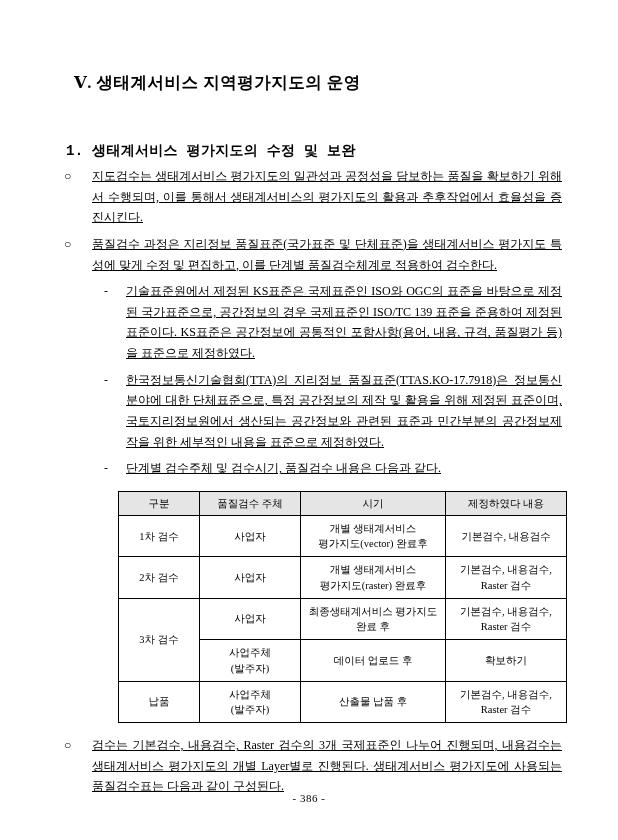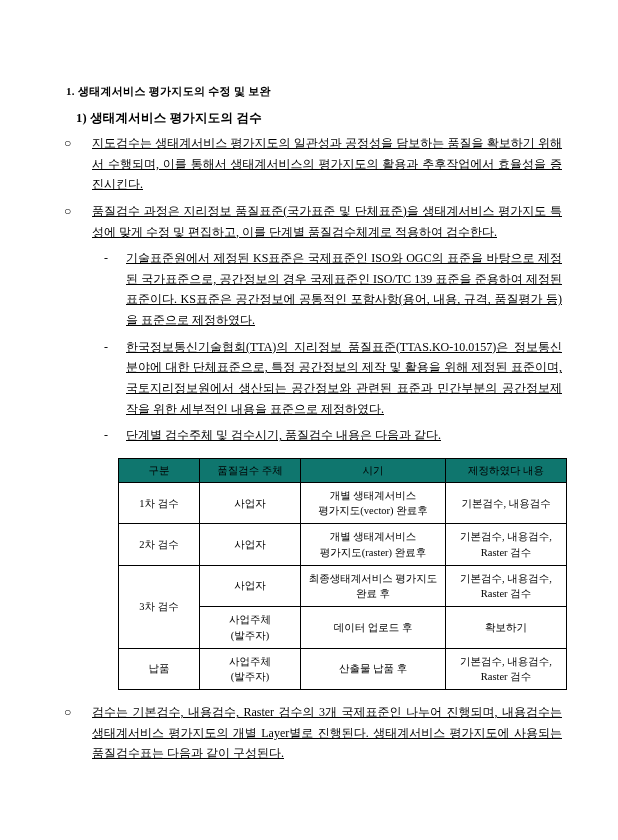--- a/index.html
+++ b/index.html
@@ -22,24 +22,25 @@
     box-sizing: border-box;
     padding: 62px 56px 0 56px;
   }
   .chapter-title {
     font-size: 16.5px;
     font-weight: bold;
     letter-spacing: 0.5px;
     margin: 10px 0 0 18px;
   }
   .section-title {
-    font-size: 11px;
+    font-size: 14px;
     font-weight: bold;
-    margin: 22px 0 0 10px;
+    margin: 48px 0 0 10px;
     letter-spacing: 0.3px;
+    font-family: Liberation Mono, monospace;
   }
   .subsection-title {
     font-size: 12.5px;
     font-weight: bold;
     margin: 11px 0 0 20px;
     letter-spacing: 0.2px;
   }
   .para {
     font-size: 12px;
     line-height: 1.72;
@@ -81,21 +82,21 @@
     table-layout: fixed;
   }
   table.quality th, table.quality td {
     border: 1px solid #000000;
     text-align: center;
     vertical-align: middle;
     padding: 5px 2px;
     line-height: 1.45;
   }
   table.quality thead th {
-    background: #0f766e;
+    background: #e5e5e5;
     font-weight: normal;
     padding: 4px 2px;
   }
   .col1 { width: 76px; }
   .col2 { width: 96px; }
   .col3 { width: 140px; }
   .col4 { width: 116px; }
   .after-table {
     margin-top: 12px;
   }
@@ -107,43 +108,43 @@
     text-align: center;
     font-size: 11px;
     letter-spacing: 0.5px;
   }
 </style>
 </head>
 <body>
 
 <div class="page">
 
+  <h1 class="chapter-title">Ⅴ. 생태계서비스 지역평가지도의 운영</h1>
 
   <h2 class="section-title">1. 생태계서비스 평가지도의 수정 및 보완</h2>
 
-  <h3 class="subsection-title">1) 생태계서비스 평가지도의 검수</h3>
 
   <p class="para p-circle">
     <span class="bul">○</span>
     <span class="p-indent-body">지도검수는 생태계서비스 평가지도의 일관성과 공정성을 담보하는 품질을 확보하기 위해서 수행되며, 이를 통해서 생태계서비스의 평가지도의 활용과 추후작업에서 효율성을 증진시킨다.</span>
   </p>
 
   <p class="para p-circle">
     <span class="bul">○</span>
     <span class="p-indent-body">품질검수 과정은 지리정보 품질표준(국가표준 및 단체표준)을 생태계서비스 평가지도 특성에 맞게 수정 및 편집하고, 이를 단계별 품질검수체계로 적용하여 검수한다.</span>
   </p>
 
   <p class="para p-dash">
     <span class="bul">-</span>
     <span class="p-indent-body">기술표준원에서 제정된 KS표준은 국제표준인 ISO와 OGC의 표준을 바탕으로 제정된 국가표준으로, 공간정보의 경우 국제표준인 ISO/TC 139 표준을 준용하여 제정된 표준이다. KS표준은 공간정보에 공통적인 포함사항(용어, 내용, 규격, 품질평가 등)을 표준으로 제정하였다.</span>
   </p>
 
   <p class="para p-dash">
     <span class="bul">-</span>
-    <span class="p-indent-body">한국정보통신기술협회(TTA)의 지리정보 품질표준(TTAS.KO-10.0157)은 정보통신분야에 대한 단체표준으로, 특정 공간정보의 제작 및 활용을 위해 제정된 표준이며, 국토지리정보원에서 생산되는 공간정보와 관련된 표준과 민간부분의 공간정보제작을 위한 세부적인 내용을 표준으로 제정하였다.</span>
+    <span class="p-indent-body">한국정보통신기술협회(TTA)의 지리정보 품질표준(TTAS.KO-17.7918)은 정보통신분야에 대한 단체표준으로, 특정 공간정보의 제작 및 활용을 위해 제정된 표준이며, 국토지리정보원에서 생산되는 공간정보와 관련된 표준과 민간부분의 공간정보제작을 위한 세부적인 내용을 표준으로 제정하였다.</span>
   </p>
 
   <p class="para p-dash">
     <span class="bul">-</span>
     <span class="p-indent-body">단계별 검수주체 및 검수시기, 품질검수 내용은 다음과 같다.</span>
   </p>
 
   <table class="quality">
     <thead>
       <tr>
@@ -184,14 +185,15 @@
         <td>기본검수, 내용검수,<br>Raster 검수</td>
       </tr>
     </tbody>
   </table>
 
   <p class="para p-circle after-table">
     <span class="bul">○</span>
     <span class="p-indent-body">검수는 기본검수, 내용검수, Raster 검수의 3개 국제표준인 나누어 진행되며, 내용검수는 생태계서비스 평가지도의 개별 Layer별로 진행된다. 생태계서비스 평가지도에 사용되는 품질검수표는 다음과 같이 구성된다.</span>
   </p>
 
+  <div class="page-number">- 386 -</div>
 
 </div>
 
 </body></html>

